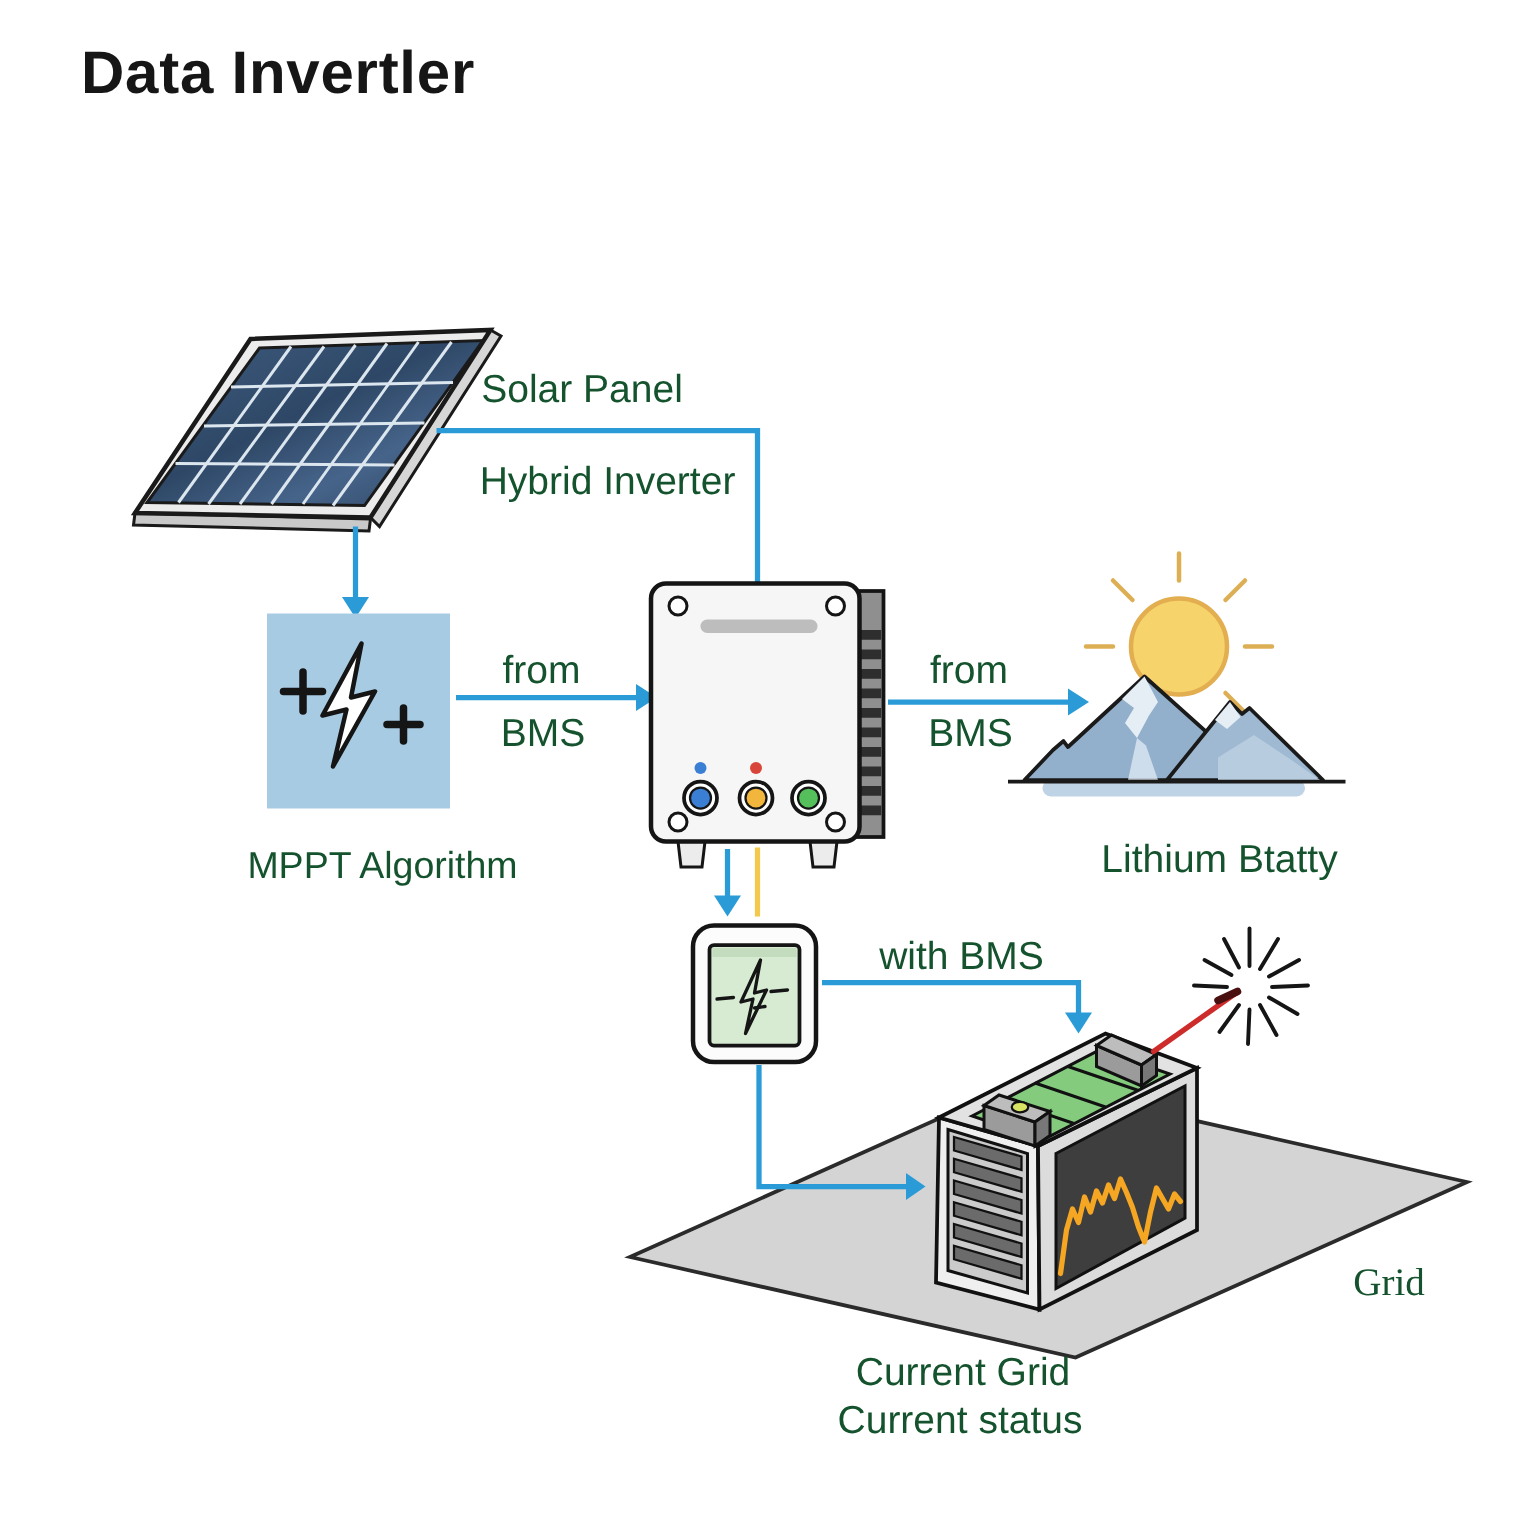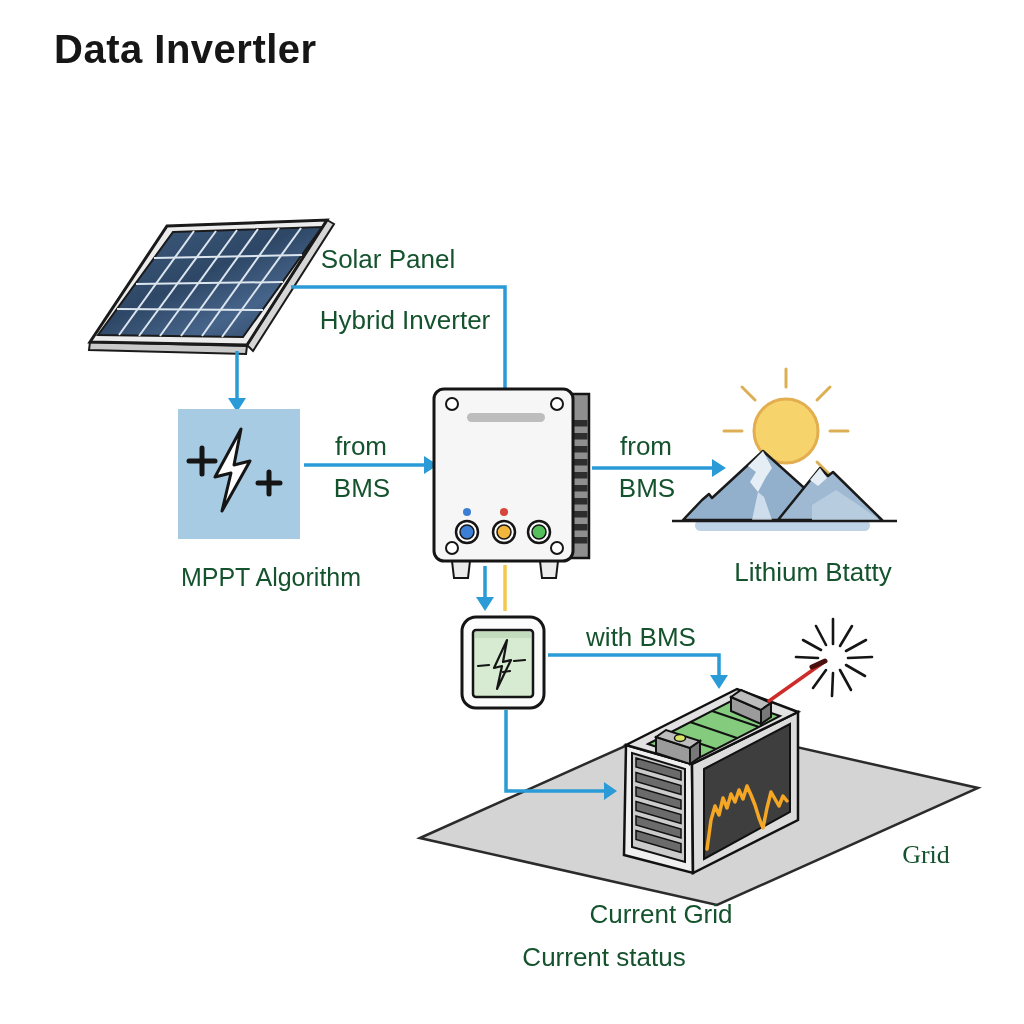--- a/index.html
+++ b/index.html
@@ -234,24 +234,24 @@
   <div class="label" style="left:388px; top:245px;">Solar Panel</div>
   <div class="label" style="left:405px; top:306px;">Hybrid Inverter</div>
 
   <div class="label" style="left:361px; top:432px;">from</div>
   <div class="label" style="left:362px; top:474px;">BMS</div>
 
 
   <div class="label" style="left:646px; top:432px;">from</div>
   <div class="label" style="left:647px; top:474px;">BMS</div>
 
-  <div class="label small" style="left:255px; top:563px;margin-left:16px;">MPPT Algorithm</div>
+  <div class="label small" style="left:255px; top:563px;">MPPT Algorithm</div>
 
   <div class="label" style="left:813px; top:558px;">Lithium Btatty</div>
 
   <div class="label" style="left:621px; top:623px;margin-left:20px;">with BMS</div>
 
   <div class="label" style="left:926px; top:840px;font-family:Liberation Serif, serif;">Grid</div>
 
-  <div class="label" style="left:642px; top:900px;margin-left:19px;">Current Grid</div>
-  <div class="label" style="left:604px; top:932px;margin-top:11px;">Current status</div>
+  <div class="label" style="left:642px; top:900px;">Current Grid</div>
+  <div class="label" style="left:640px; top:932px;">Current status</div>
 
 </div>
 
 </body></html>

